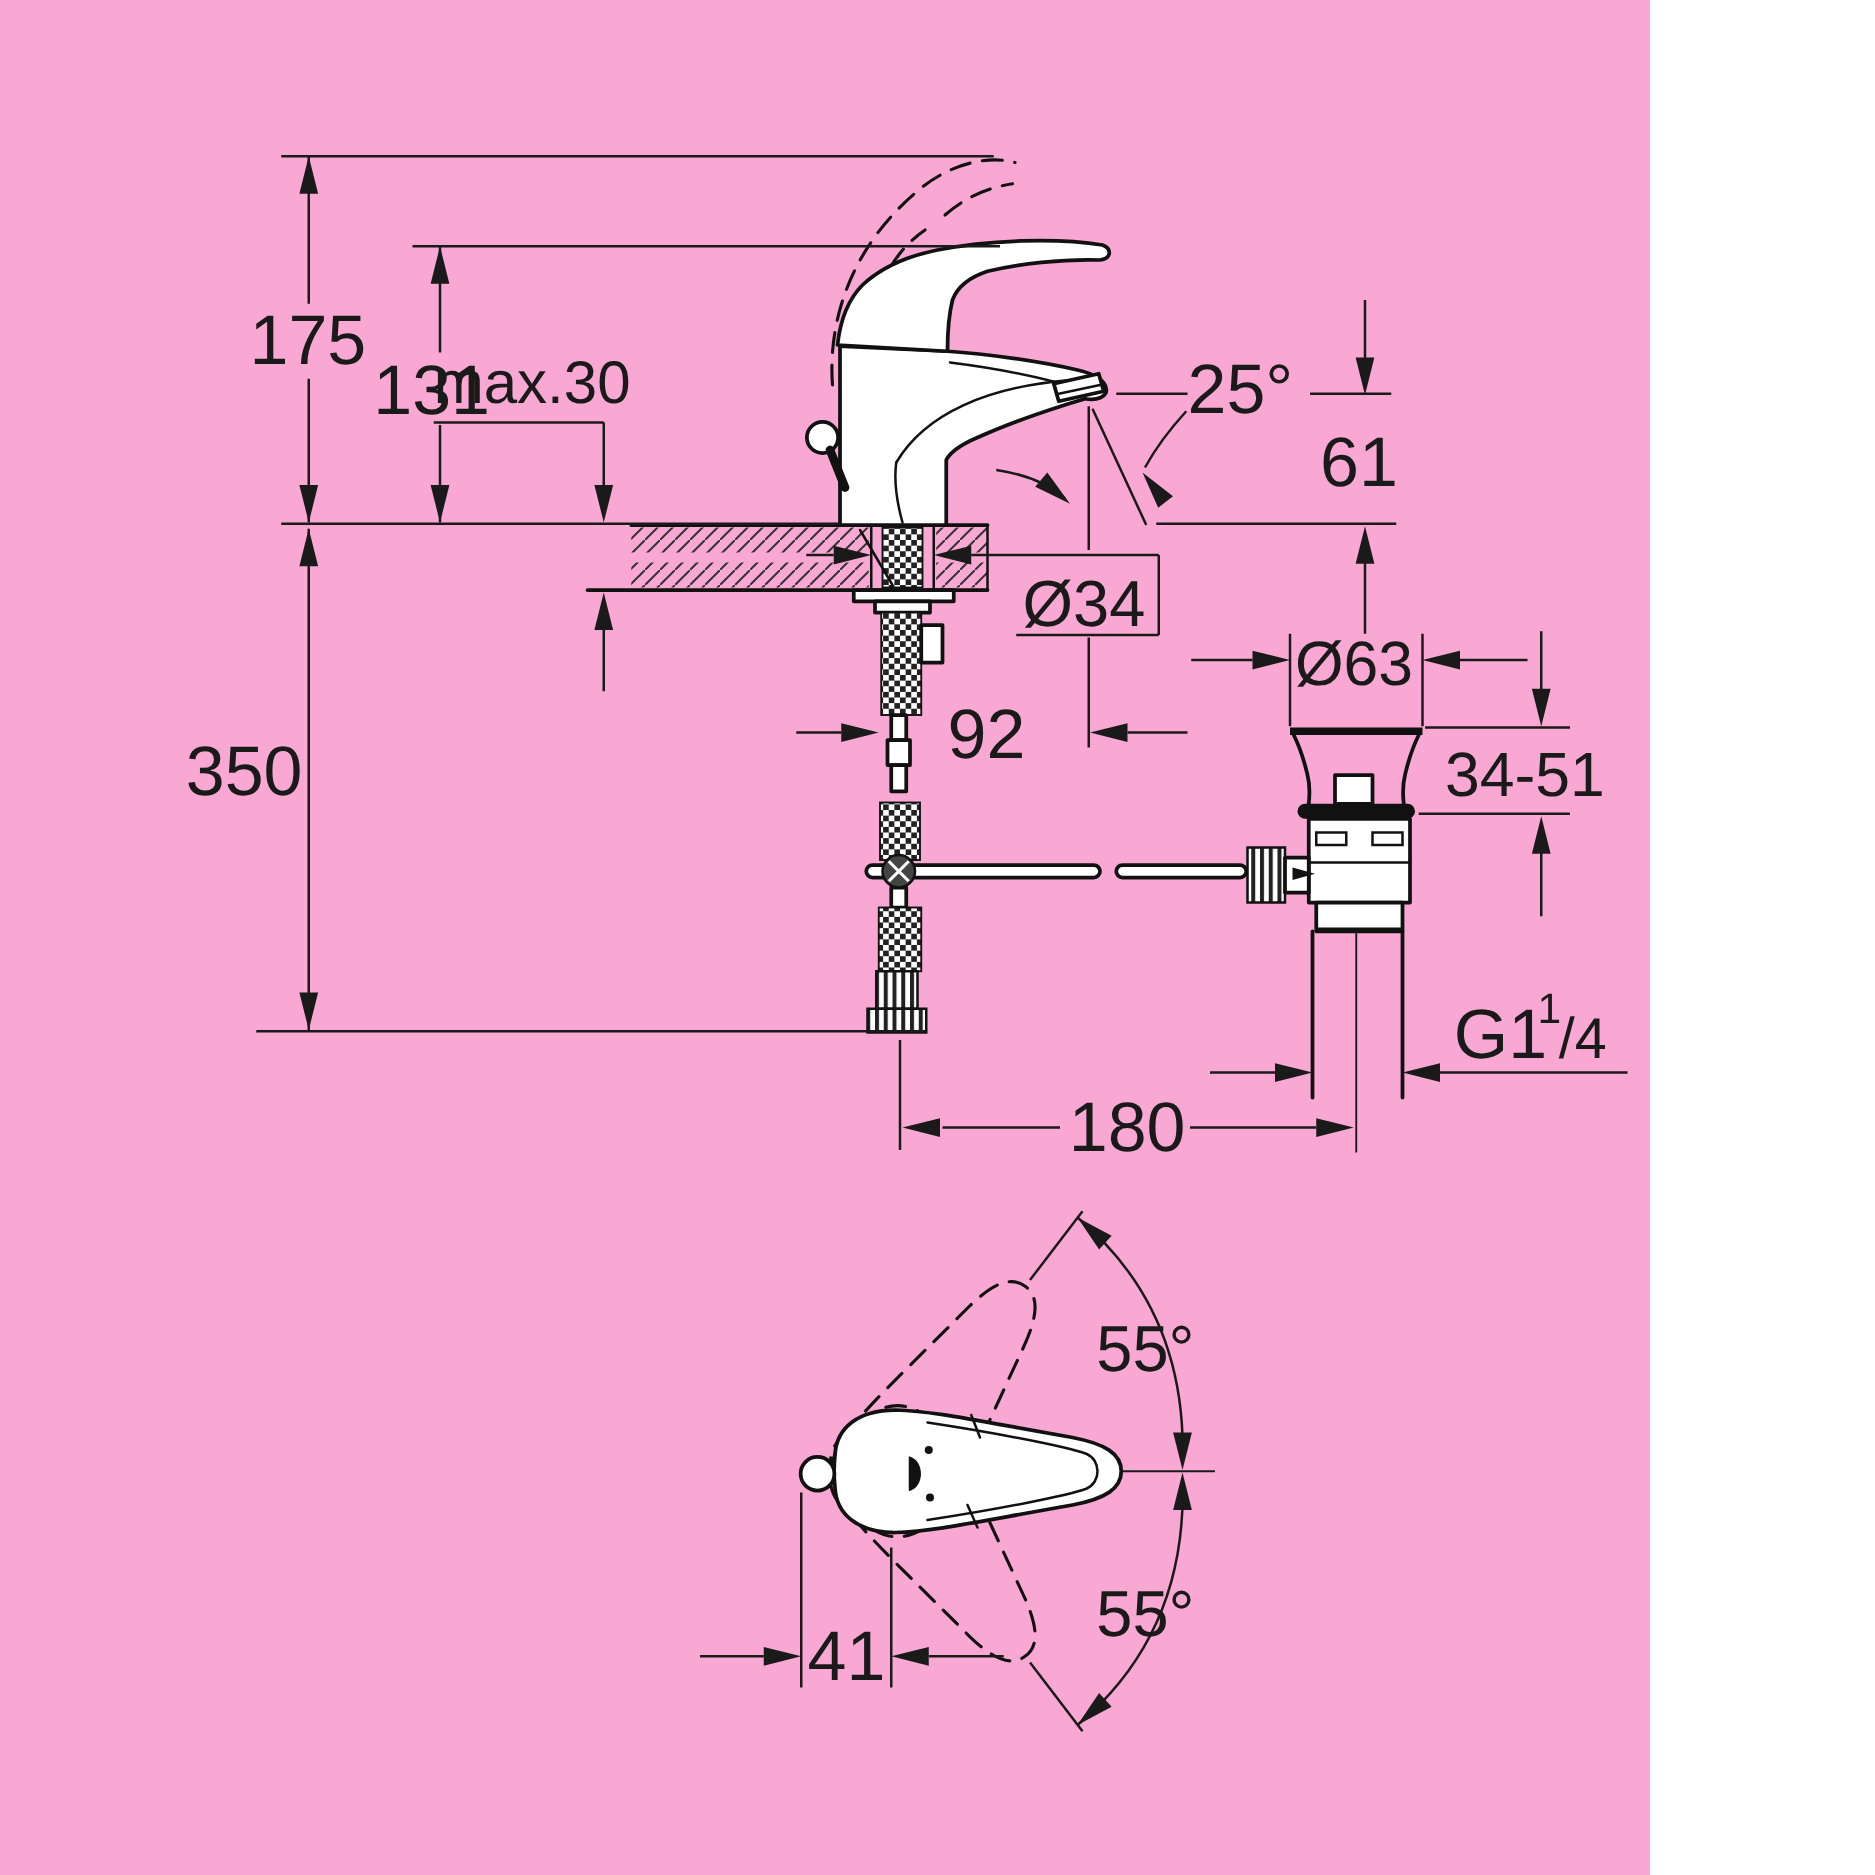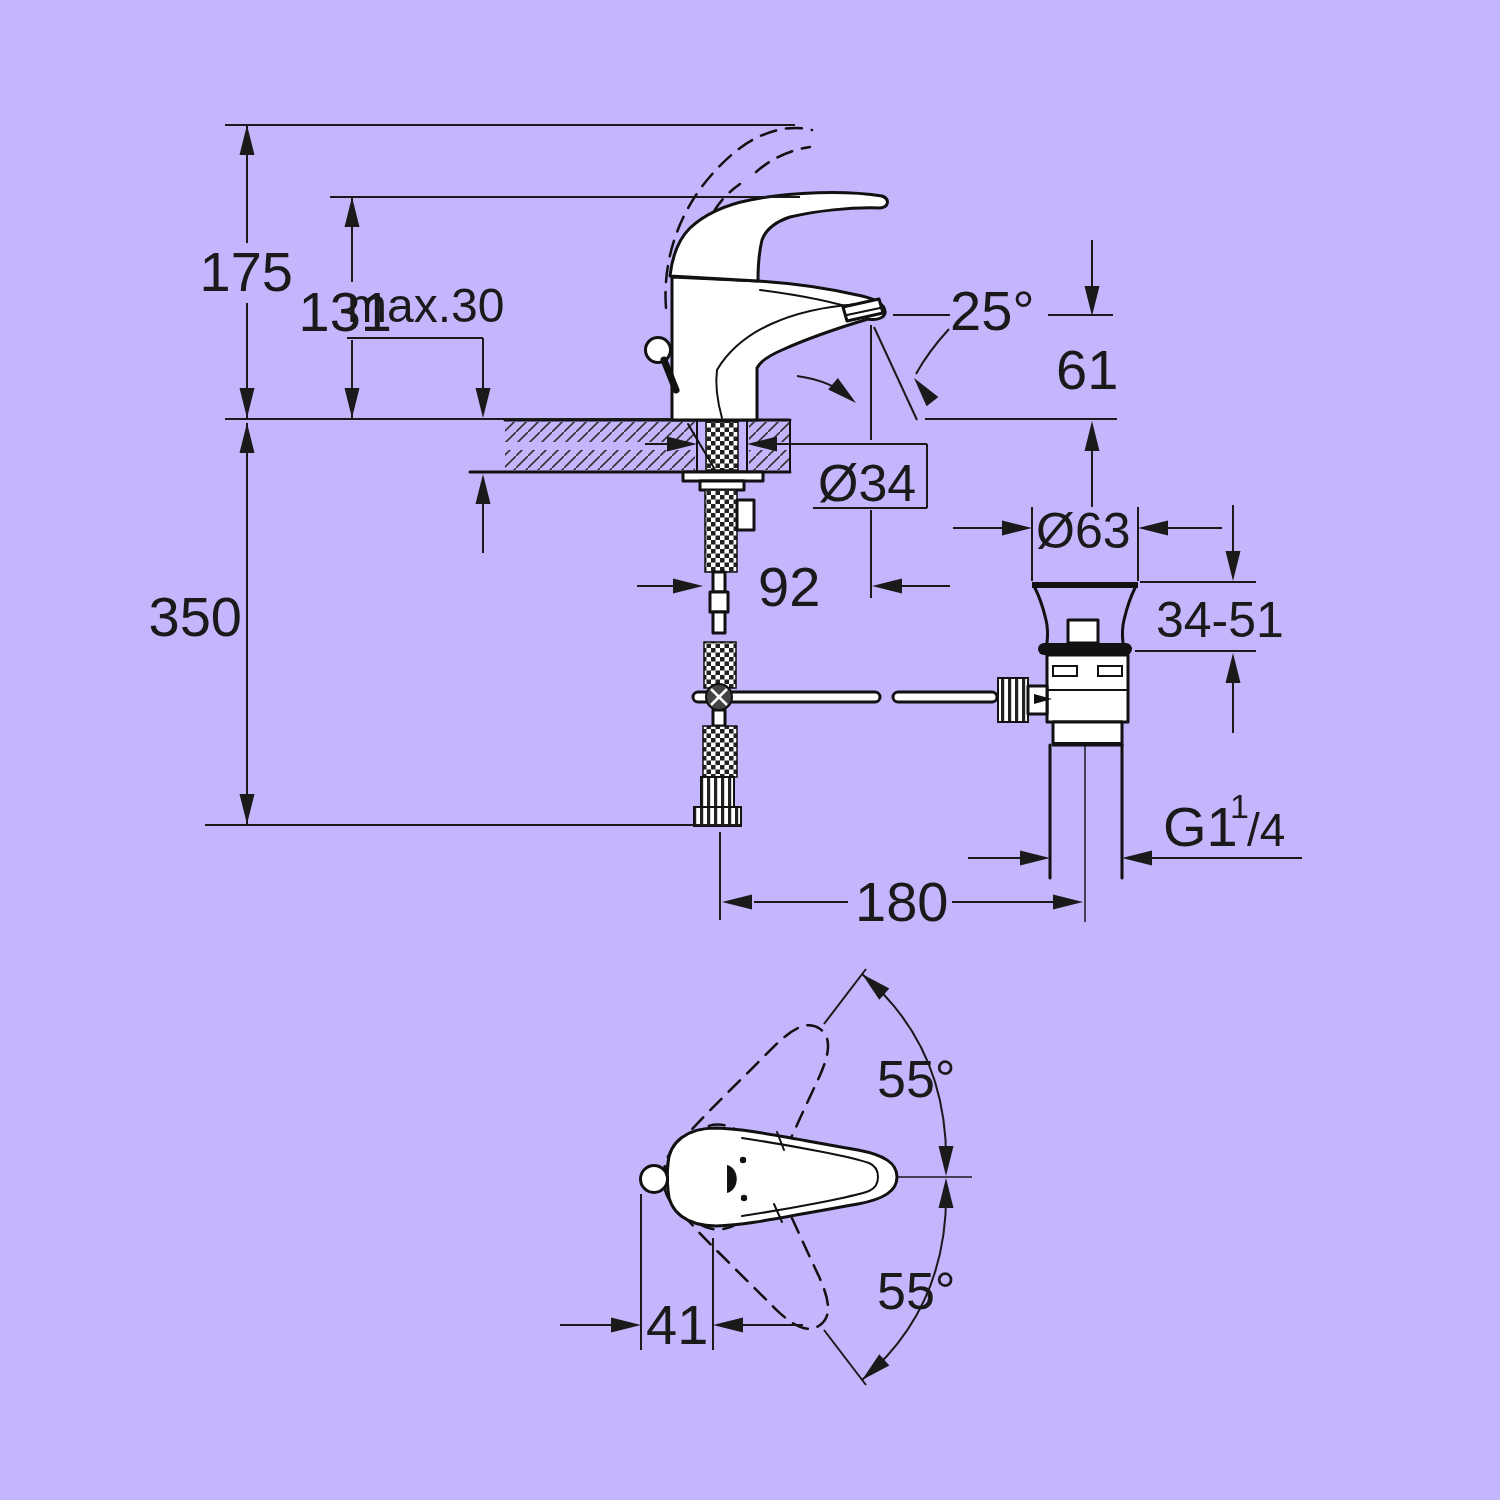--- a/index.html
+++ b/index.html
@@ -1,16 +1,16 @@
 <!DOCTYPE html>
 <html><head>
 <meta charset="utf-8">
 <style>
   html,body{margin:0;padding:0;background:#ffffff;}
-  .stage{width:1500px;height:1500px;background:#c4b5fd;position:relative;font-family:"Liberation Sans",sans-serif;}
+  .stage{width:1320px;height:1500px;background:#f9a8d4;position:relative;font-family:"Liberation Sans",sans-serif;}
   svg{display:block;}
   text{fill:#1a1a1a;font-family:"Liberation Sans","DejaVu Sans",sans-serif;}
   .dim{stroke:#1a1a1a;stroke-width:2;fill:none;}
   .dimthin{stroke:#1a1a1a;stroke-width:1.5;fill:none;}
   .obj{stroke:#111;stroke-width:3;fill:none;stroke-linecap:round;stroke-linejoin:round;}
   .objw{stroke:#111;stroke-width:3;fill:#fff;stroke-linejoin:round;}
   .obj2{stroke:#111;stroke-width:2;fill:none;stroke-linecap:round;}
   .dashed{stroke:#111;stroke-width:2.5;fill:none;stroke-dasharray:16 10;stroke-linecap:round;}
   .arr{fill:#1a1a1a;stroke:none;}
   .t56{font-size:56px;} .t50{font-size:50px;} .t48{font-size:48px;}

